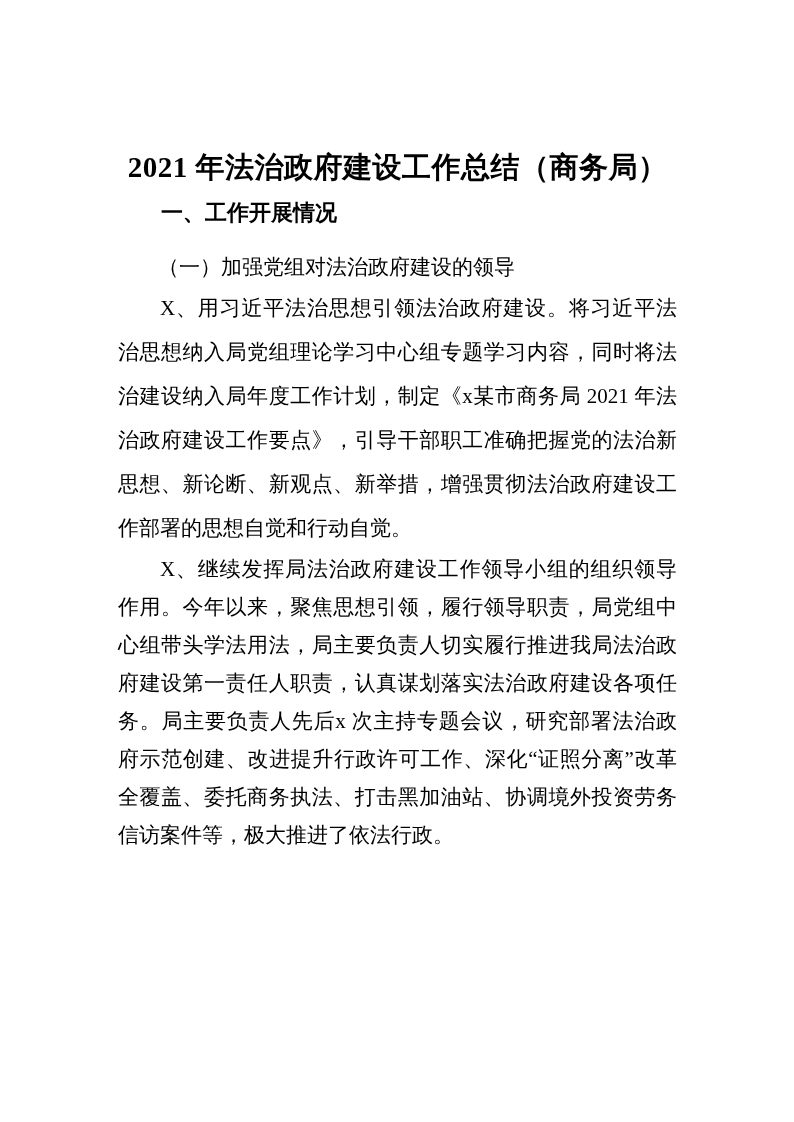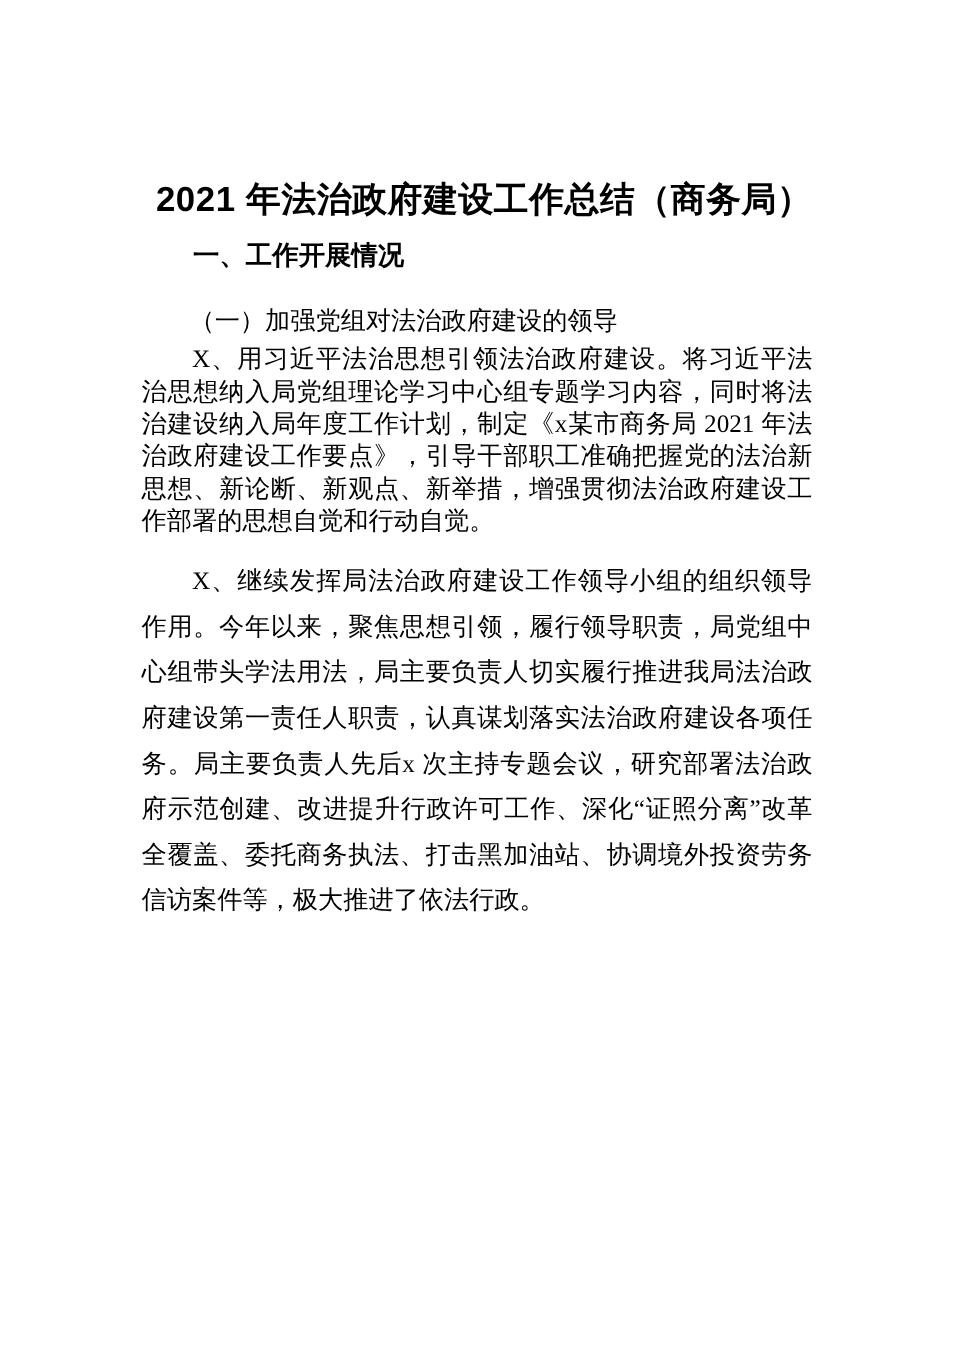--- a/index.html
+++ b/index.html
@@ -14,25 +14,25 @@
     margin: 0 auto;
     background: #ffffff;
     color: #000000;
     box-sizing: border-box;
     padding: 146px 117px 0 118px;
     overflow: hidden;
     font-family: "Liberation Serif", "DejaVu Serif", serif;
   }
   .doc-title {
     margin: 0;
-    font-family: Liberation Sans, sans-serif; 
+    font-family: Liberation Serif, serif; 
     font-weight: bold;
     font-size: 29px;
     line-height: 42px;
-    text-align: right;
+    text-align: center;
     white-space: nowrap;
     letter-spacing: 0.5px;
   }
   .para {
     margin: 0;
     font-size: 21px;
     text-align: justify;
     text-justify: inter-ideograph;
     text-indent: 2em;
   }
@@ -47,25 +47,24 @@
     font-size: 22px;
     line-height: 38px;
     text-indent: 1.95em;
     text-align: left;
   }
   .subheading {
     line-height: 38px;
     text-indent: 1.9em;
   }
   .item-1 {
-    line-height: 27px;
+    line-height: 44px;
   }
   .item-2 {
     line-height: 38px;
-    margin-top: 17px;
   }
   .heiti {
     font-family: "Liberation Sans", "DejaVu Sans", sans-serif;
     font-weight: 500;
   }
 </style>
 </head>
 <body>
 
 <div class="page">

